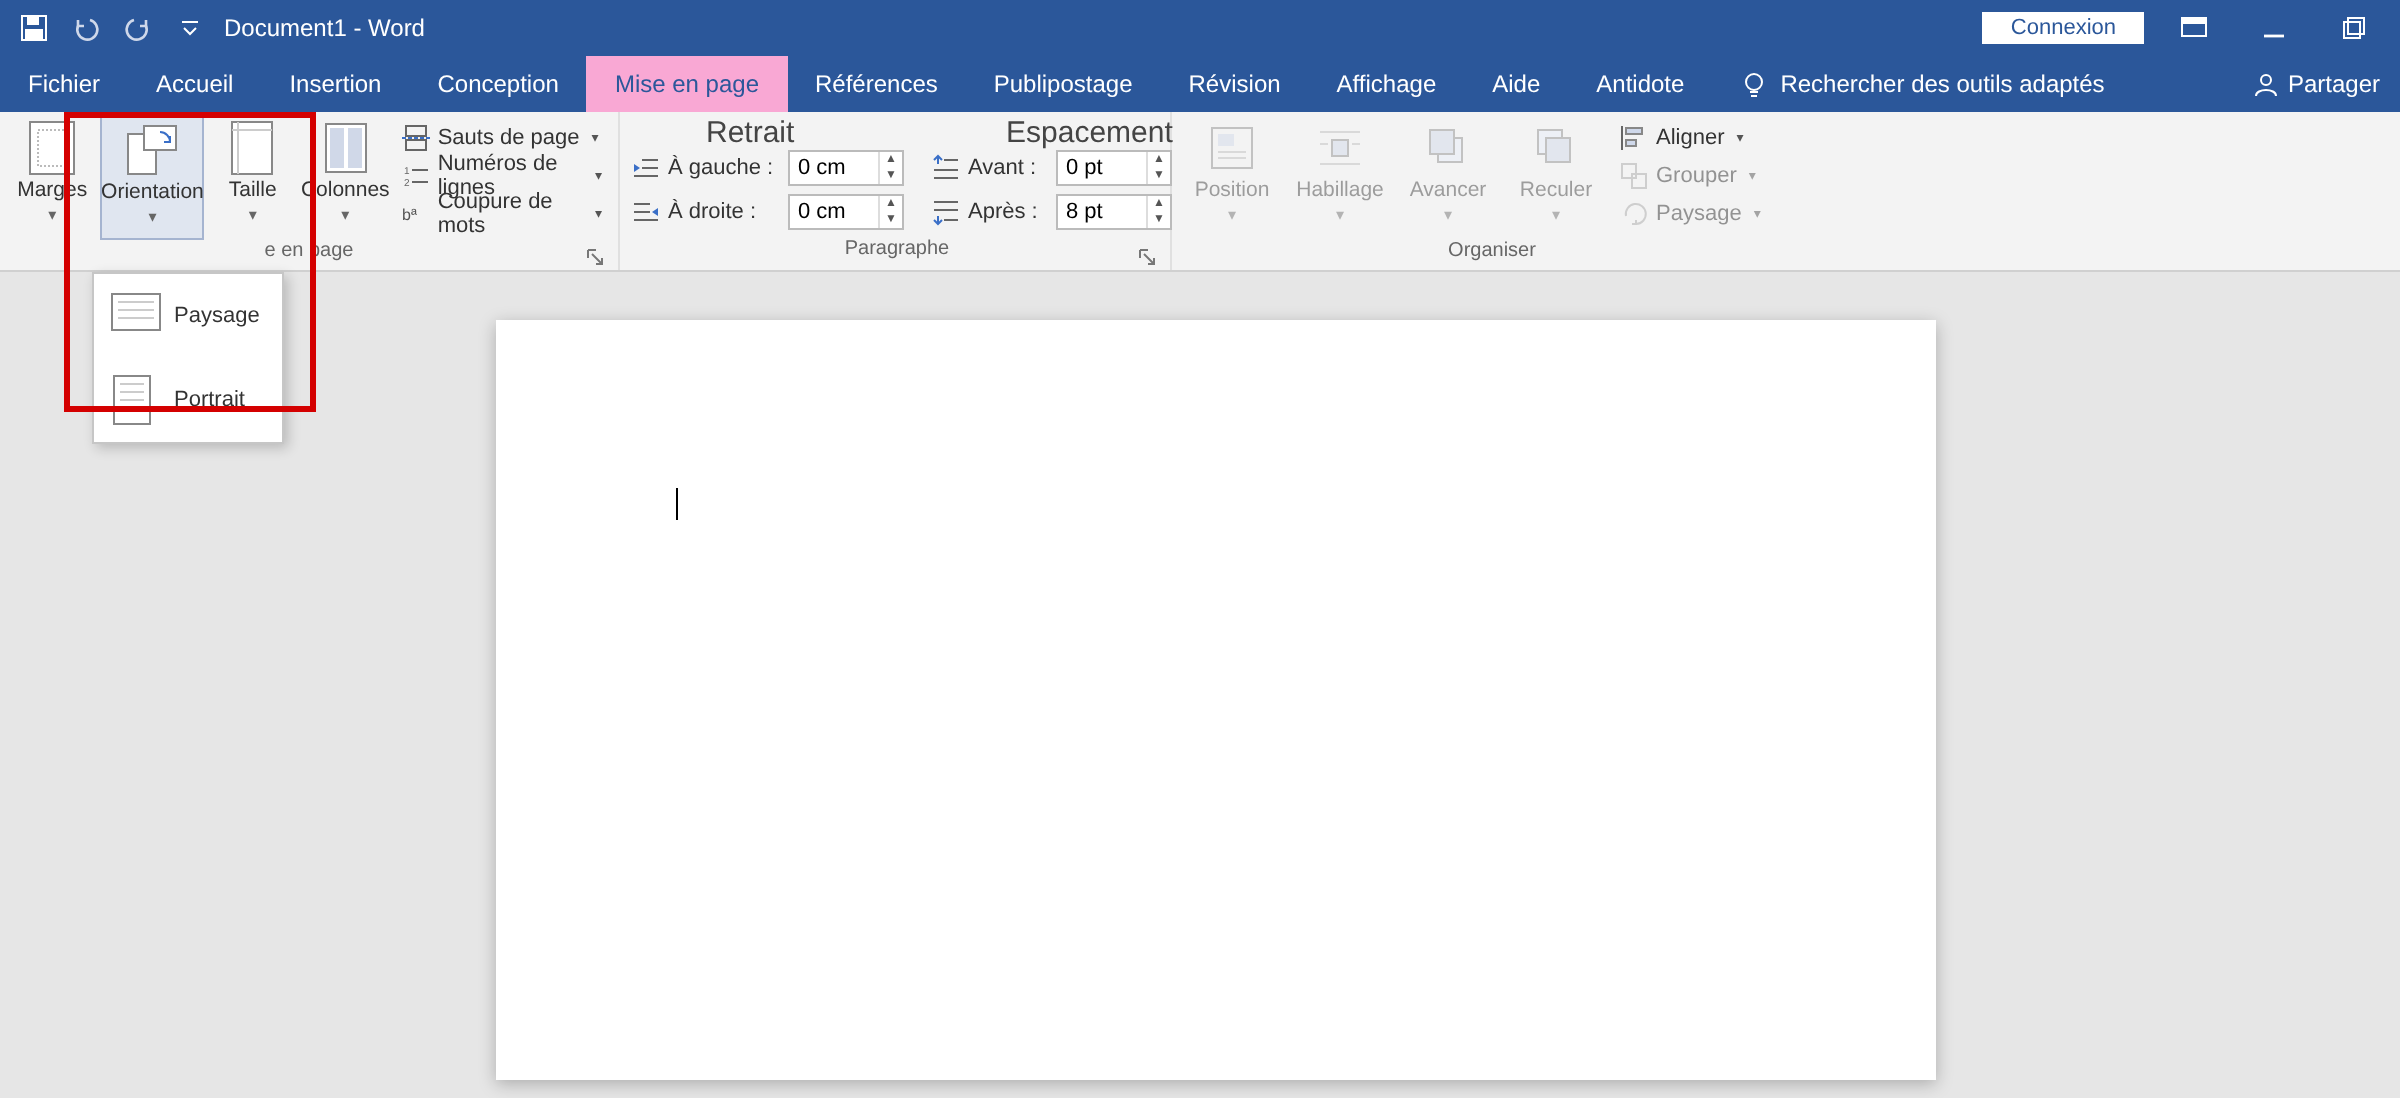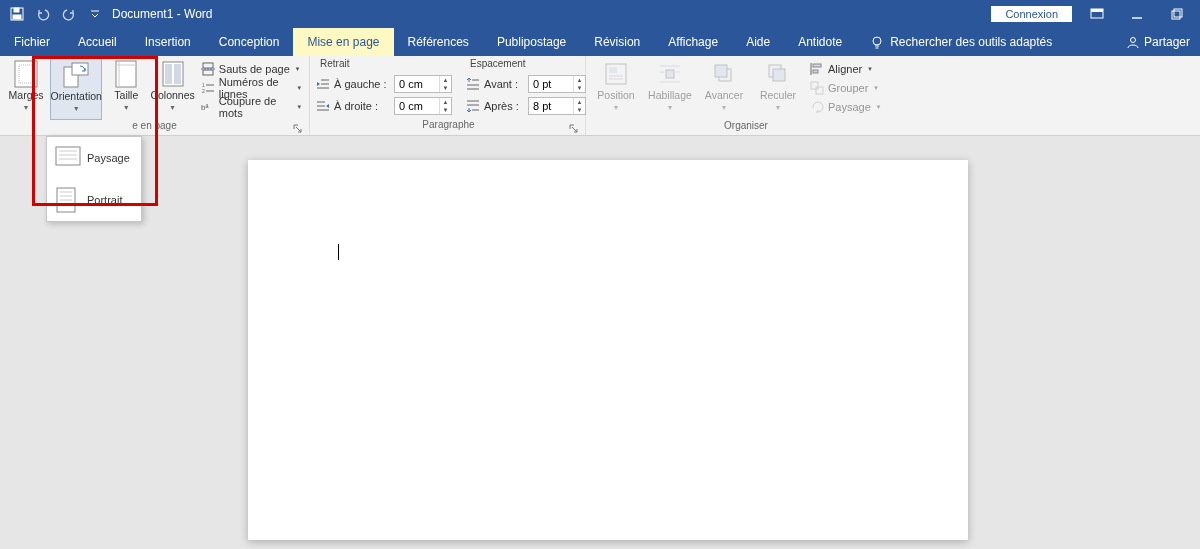--- a/index.html
+++ b/index.html
@@ -11,21 +11,21 @@
   .qa-toolbar .qa-btn { width: 22px; height: 22px; display: flex; align-items: center; justify-content: center; cursor: pointer; }
   .qa-toolbar .qa-btn svg { fill: #fff; stroke: #fff; }
   .title-center { flex: 1; font-size: 12px; }
   .title-right { display: flex; align-items: center; gap: 10px; padding-right: 8px; }
   .connexion-btn { background: #fff; color: #2b579a; border: none; padding: 2px 14px; font-size: 11px; cursor: pointer; }
   .win-btn { width: 30px; height: 22px; display: flex; align-items: center; justify-content: center; cursor: pointer; }
 
   
   .tabs { height: 28px; background: #2b579a; display: flex; align-items: stretch; color: #fff; font-size: 12px; }
   .tab { padding: 0 14px; display: flex; align-items: center; cursor: pointer; }
-  .tab.active { background: #fef9c3; color: #2b579a; }
+  .tab.active { background: #f9a8d4; color: #2b579a; }
   .tabs-right { margin-left: auto; display: flex; align-items: center; padding-right: 10px; gap: 6px; }
   .tell-me { display: flex; align-items: center; gap: 6px; }
   .tell-me-icon { width: 14px; height: 14px; }
   .partager { display: flex; align-items: center; gap: 4px; cursor: pointer; }
 
   
   .ribbon { height: 80px; background: #f3f3f3; border-bottom: 1px solid #d0d0d0; display: flex; position: relative; }
   .group { display: flex; flex-direction: column; border-right: 1px solid #e0e0e0; padding: 2px 4px 0 4px; position: relative; }
   .group-body { flex: 1; display: flex; align-items: flex-start; gap: 2px; }
   .group-label { height: 16px; font-size: 10px; color: #666; text-align: center; position: relative; }
@@ -38,21 +38,21 @@
   .big-btn .drop { font-size: 8px; color: #666; }
   .big-btn.disabled { opacity: 0.45; cursor: default; }
 
   .cmd-list { display: flex; flex-direction: column; gap: 1px; padding-top: 2px; }
   .cmd { display: flex; align-items: center; gap: 4px; font-size: 11px; height: 18px; padding: 0 4px; cursor: pointer; }
   .cmd .ci { width: 14px; height: 14px; display:flex; align-items:center; justify-content:center; }
   .cmd .dca { font-size: 7px; color: #555; margin-left: 2px; }
   .cmd.disabled { opacity: 0.5; cursor: default; }
 
   .para-col { display: flex; flex-direction: column; gap: 2px; }
-  .para-hdr { font-size: 10px; color: #444; padding-left: 4px; height: 14px; }
+  .para-hdr { font-size: 15px; color: #444; padding-left: 4px; height: 14px; margin-left: 33px; }
   .para-row { height: 20px; display: flex; align-items: center; gap: 4px; font-size: 11px; }
   .spin { display: flex; border: 1px solid #bbb; height: 18px; background: #fff; }
   .spin input { width: 44px; border: none; font-size: 11px; padding: 0 4px; outline: none; }
   .spin .sp { width: 12px; display: flex; flex-direction: column; border-left: 1px solid #ddd; }
   .spin .sp div { flex: 1; font-size: 6px; text-align: center; line-height: 8px; cursor: pointer; color: #555; }
   .para-row .pi { width: 14px; height: 14px; }
   .para-row .plabel { width: 56px; }
 
   
   .orientation-dropdown { position: absolute; left: 46px; top: 136px; background: #fff; border: 1px solid #c6c6c6; box-shadow: 2px 2px 6px rgba(0,0,0,0.2); width: 96px; z-index: 20; }

